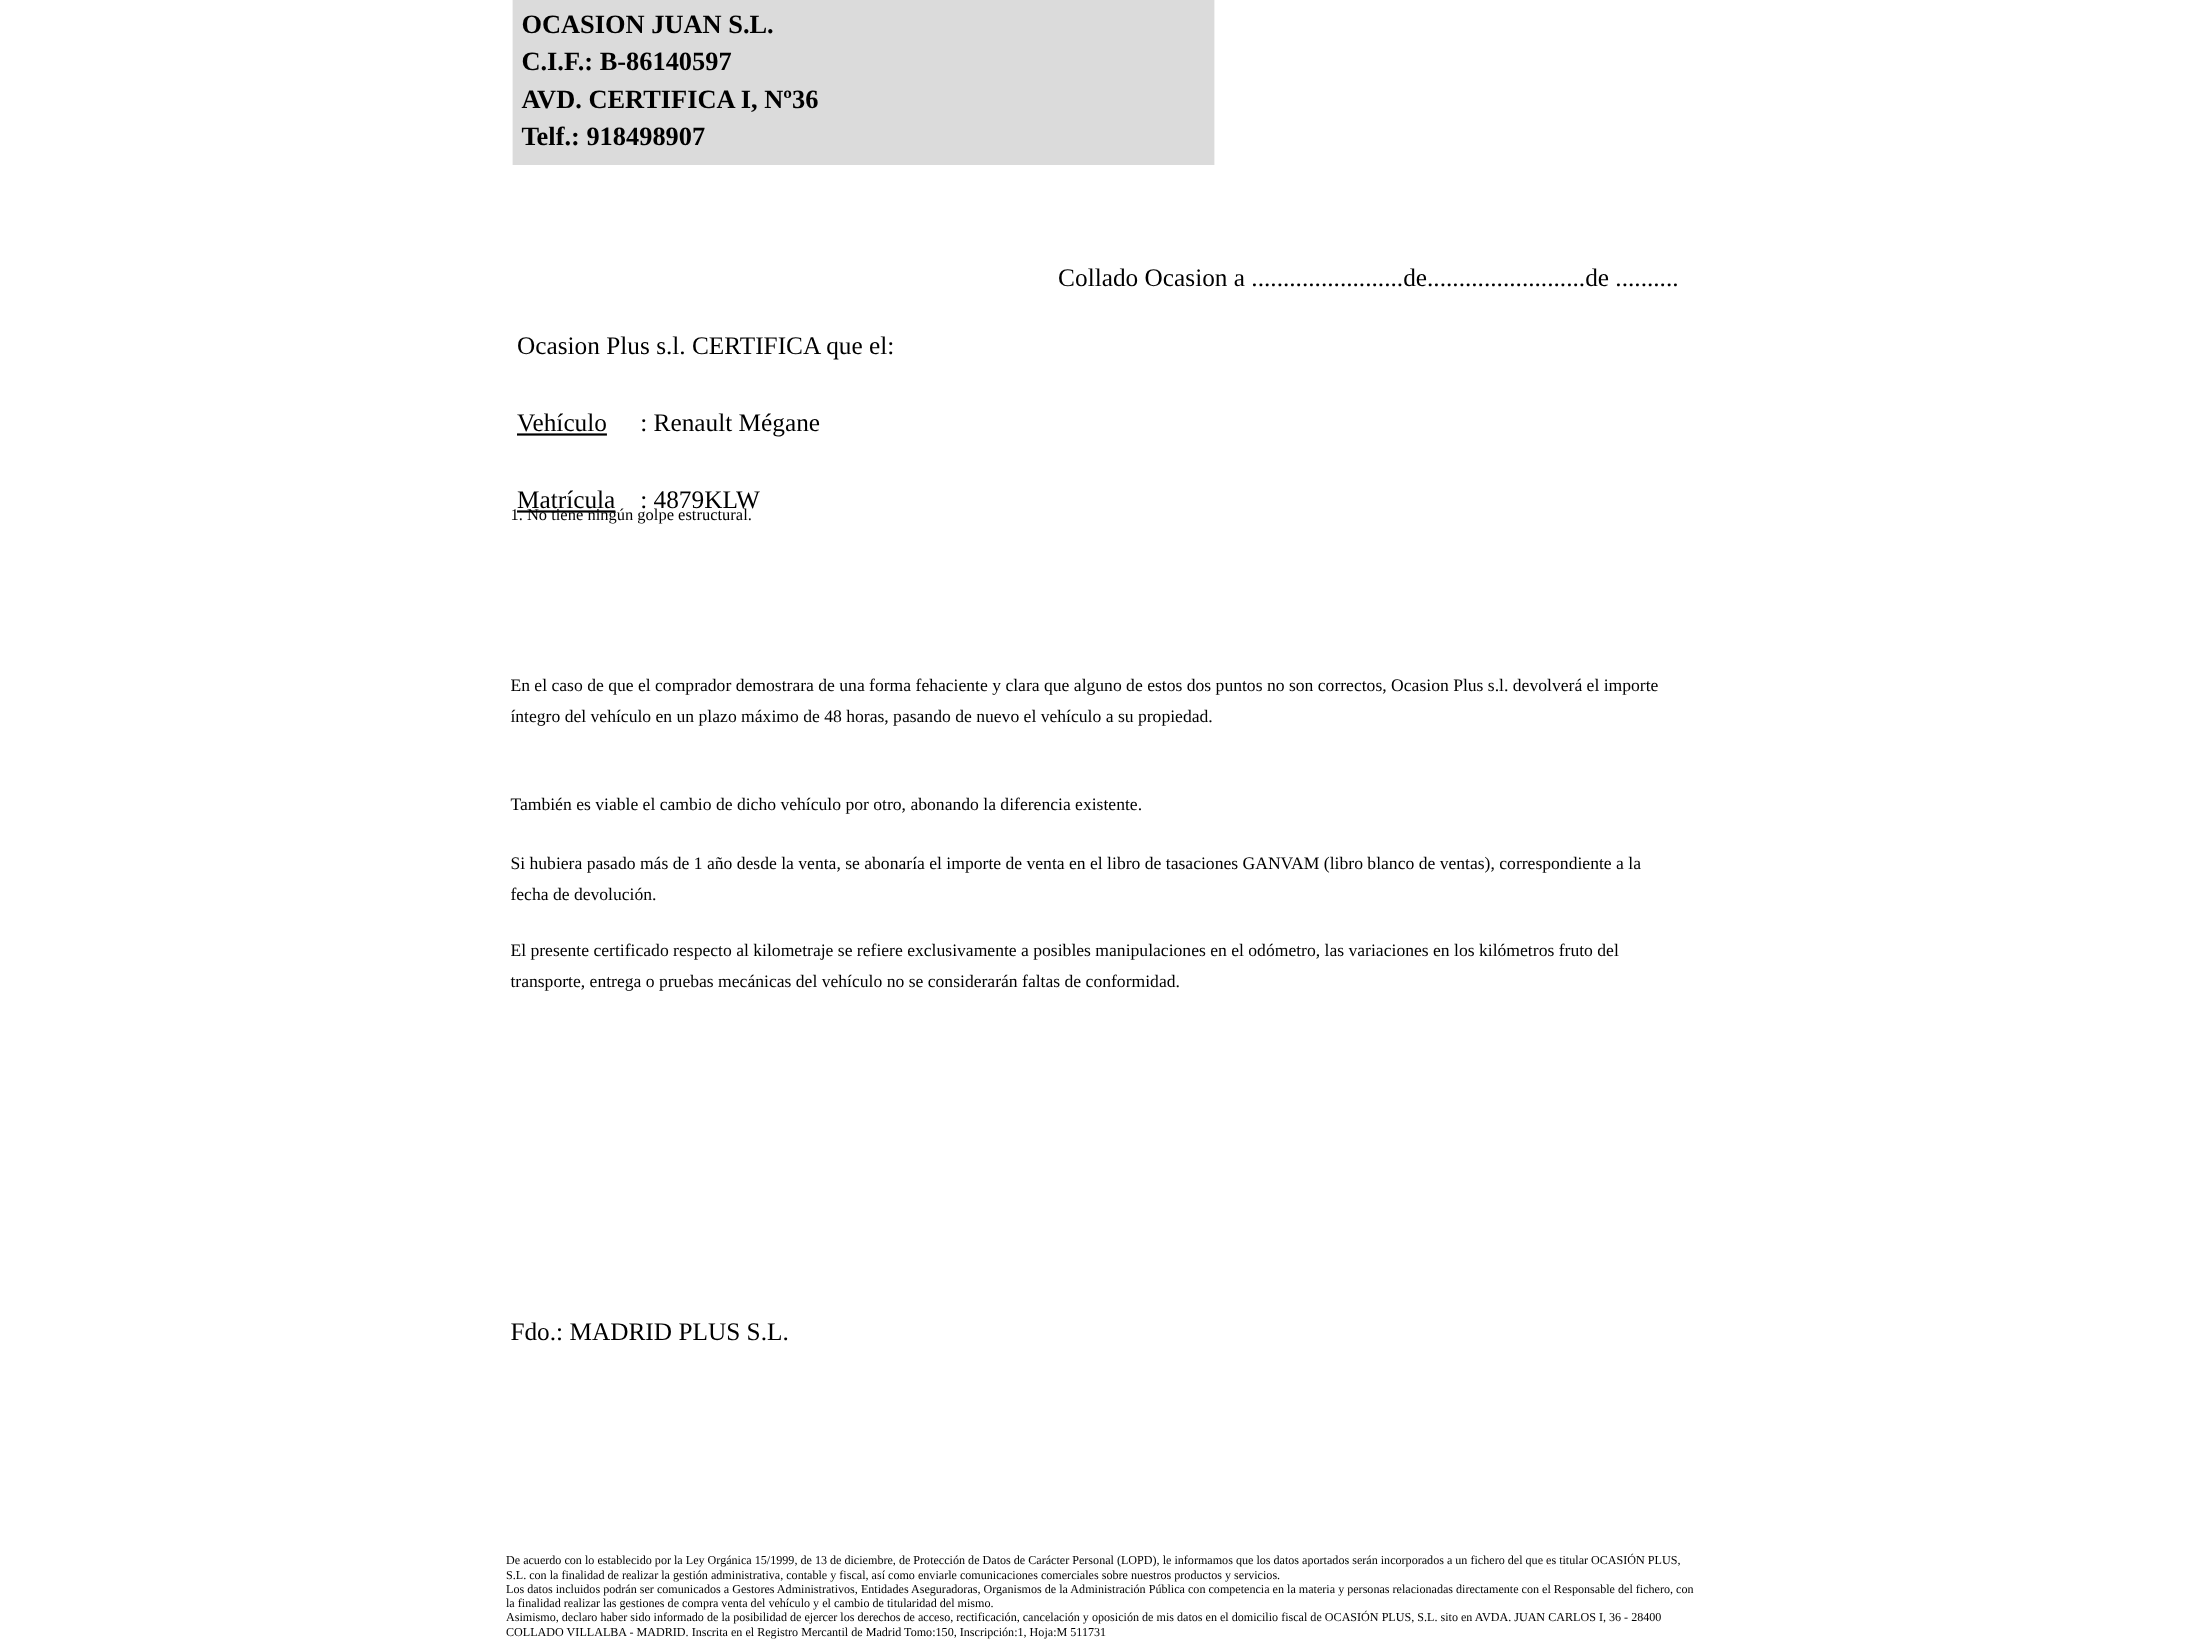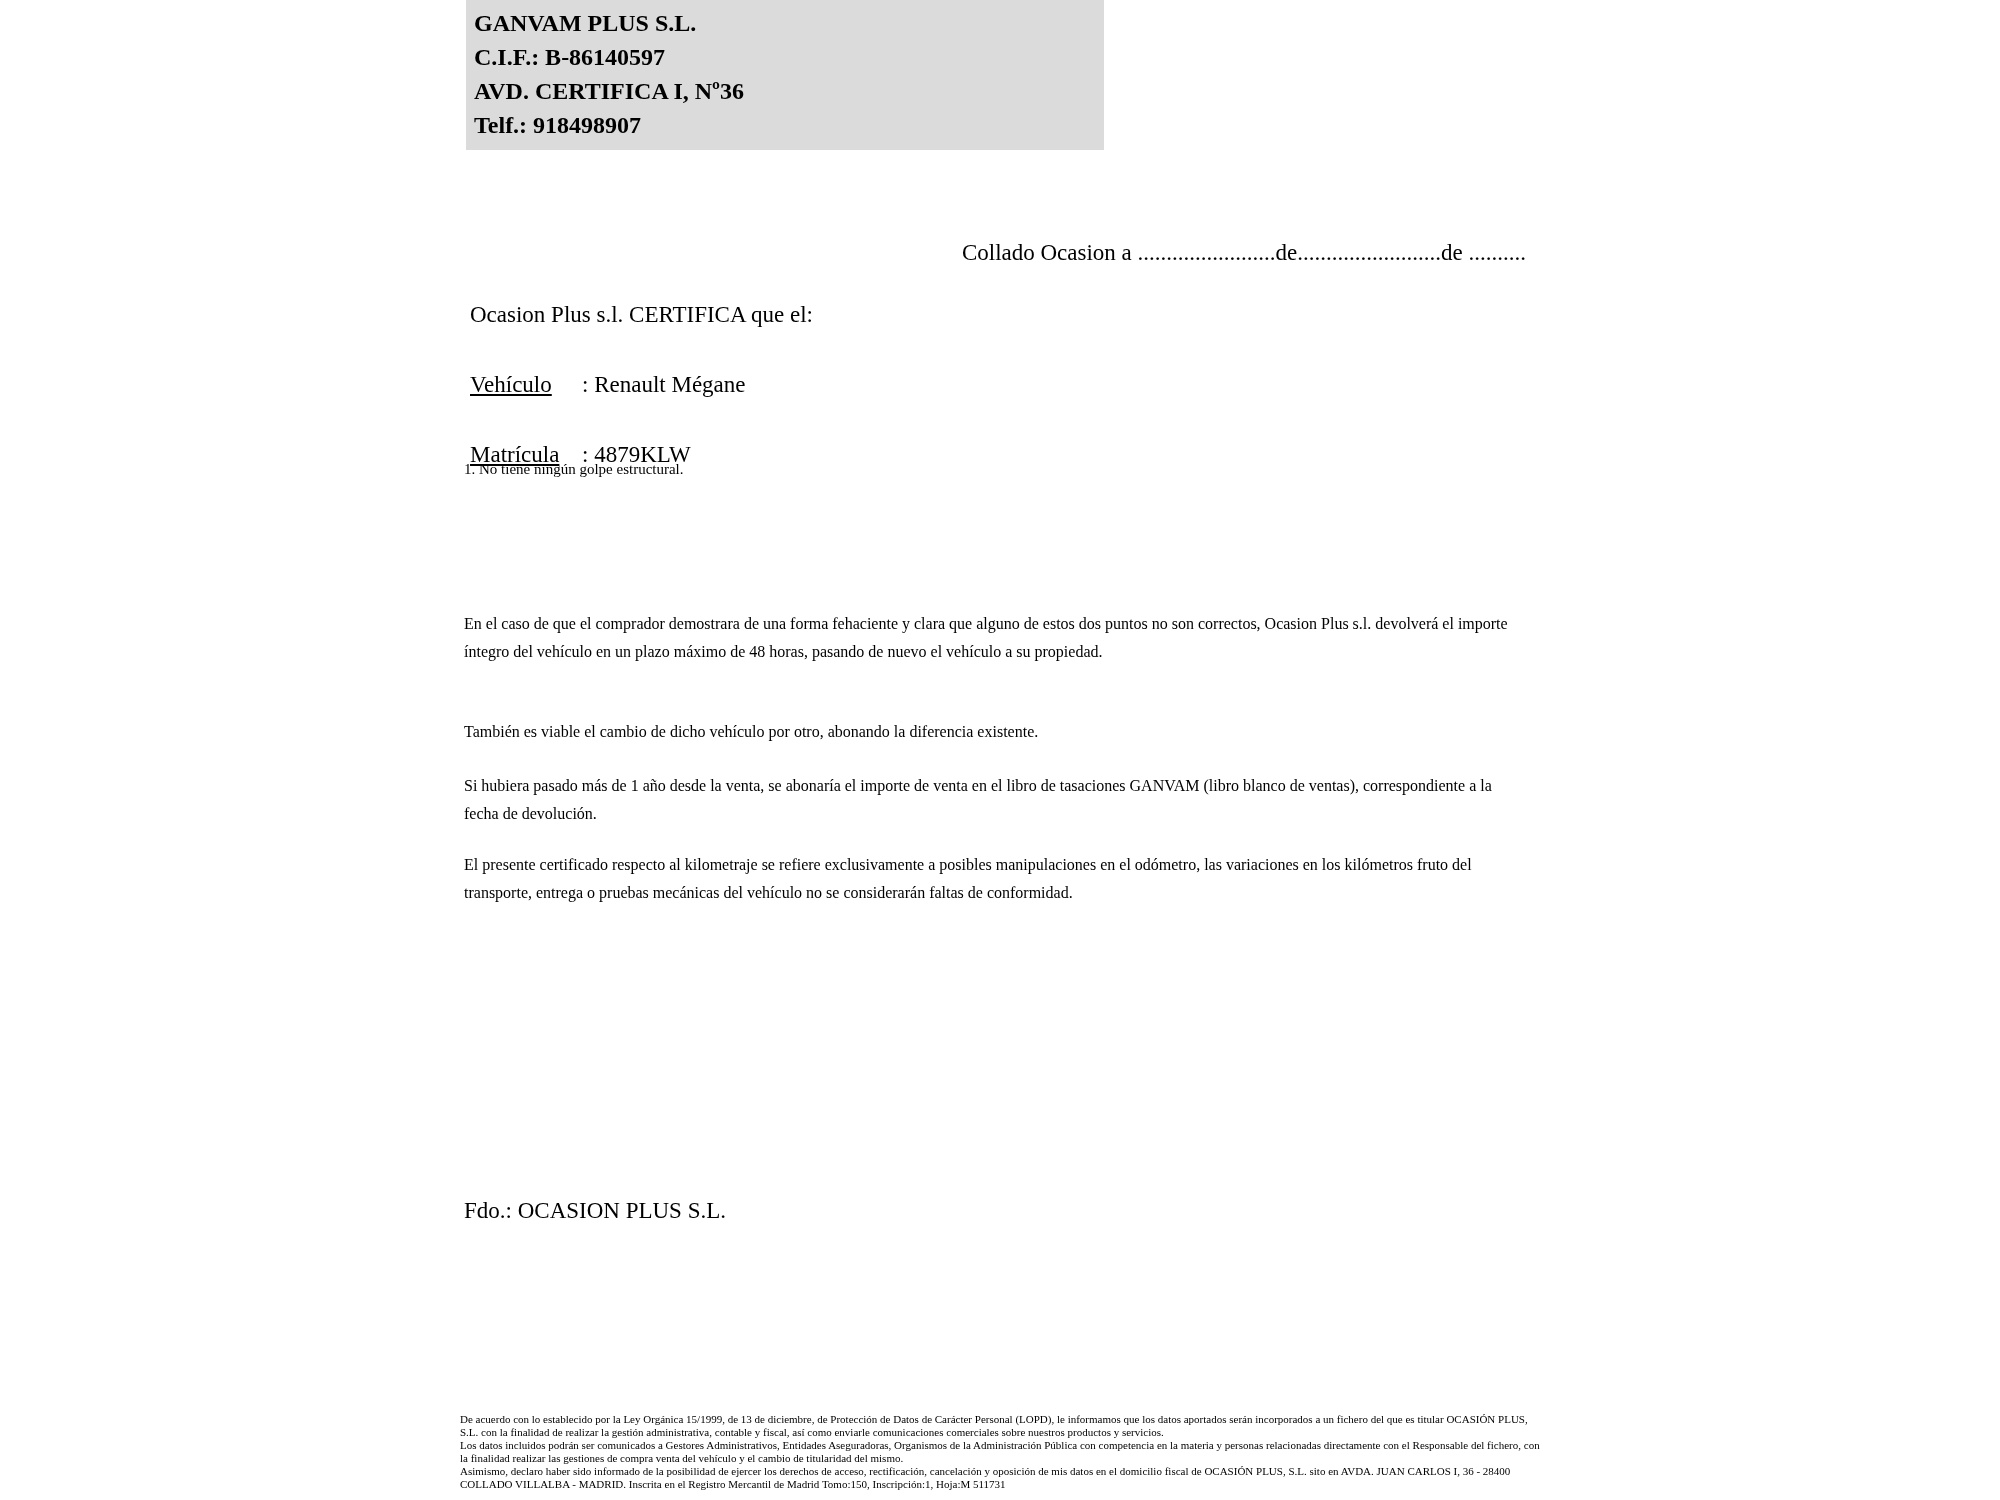--- a/index.html
+++ b/index.html
@@ -85,21 +85,21 @@
     line-height: 13px;
   }
   .legal-footer .fpara { margin: 0; }
 </style>
 </head>
 <body>
 
 <div class="page">
 
   <div class="header-box">
-    <div class="hline">GANVAM PLUS S.L.</div>
+    <div class="hline">OCASION JUAN S.L.</div>
     <div class="hline">C.I.F.: B-86140597</div>
     <div class="hline">AVD. CERTIFICA I, Nº36</div>
     <div class="hline">Telf.: 918498907</div>
   </div>
 
   <div class="date-line">Collado Ocasion a ........................de.........................de ..........</div>
 
   <div class="certify">
     <div>Ocasion Plus s.l. CERTIFICA que el:</div>
     <div>
@@ -110,21 +110,21 @@
     </div>
   </div>
 
   <div class="point point-1">1. No tiene ningún golpe estructural.</div>
 
   <div class="para para-1">En el caso de que el comprador demostrara de una forma fehaciente y clara que alguno de estos dos puntos no son correctos, Ocasion Plus s.l. devolverá el importe íntegro del vehículo en un plazo máximo de 48 horas, pasando de nuevo el vehículo a su propiedad.</div>
   <div class="para para-2">También es viable el cambio de dicho vehículo por otro, abonando la diferencia existente.</div>
   <div class="para para-3">Si hubiera pasado más de 1 año desde la venta, se abonaría el importe de venta en el libro de tasaciones GANVAM (libro blanco de ventas), correspondiente a la fecha de devolución.</div>
   <div class="para para-4">El presente certificado respecto al kilometraje se refiere exclusivamente a posibles manipulaciones en el odómetro, las variaciones en los kilómetros fruto del transporte, entrega o pruebas mecánicas del vehículo no se considerarán faltas de conformidad.</div>
 
-  <div class="signature">Fdo.: OCASION PLUS S.L.</div>
+  <div class="signature">Fdo.: MADRID PLUS S.L.</div>
 
   <div class="legal-footer">
     <p class="fpara">De acuerdo con lo establecido por la Ley Orgánica 15/1999, de 13 de diciembre, de Protección de Datos de Carácter Personal (LOPD), le informamos que los datos aportados serán incorporados a un fichero del que es titular OCASIÓN PLUS, S.L. con la finalidad de realizar la gestión administrativa, contable y fiscal, así como enviarle comunicaciones comerciales sobre nuestros productos y servicios.</p>
     <p class="fpara">Los datos incluidos podrán ser comunicados a Gestores Administrativos, Entidades Aseguradoras, Organismos de la Administración Pública con competencia en la materia y personas relacionadas directamente con el Responsable del fichero, con la finalidad realizar las gestiones de compra venta del vehículo y el cambio de titularidad del mismo.</p>
     <p class="fpara">Asimismo, declaro haber sido informado de la posibilidad de ejercer los derechos de acceso, rectificación, cancelación y oposición de mis datos en el domicilio fiscal de OCASIÓN PLUS, S.L. sito en AVDA. JUAN CARLOS I, 36 - 28400 COLLADO VILLALBA - MADRID. Inscrita en el Registro Mercantil de Madrid Tomo:150, Inscripción:1, Hoja:M 511731</p>
   </div>
 
 </div>
 
 </body></html>

